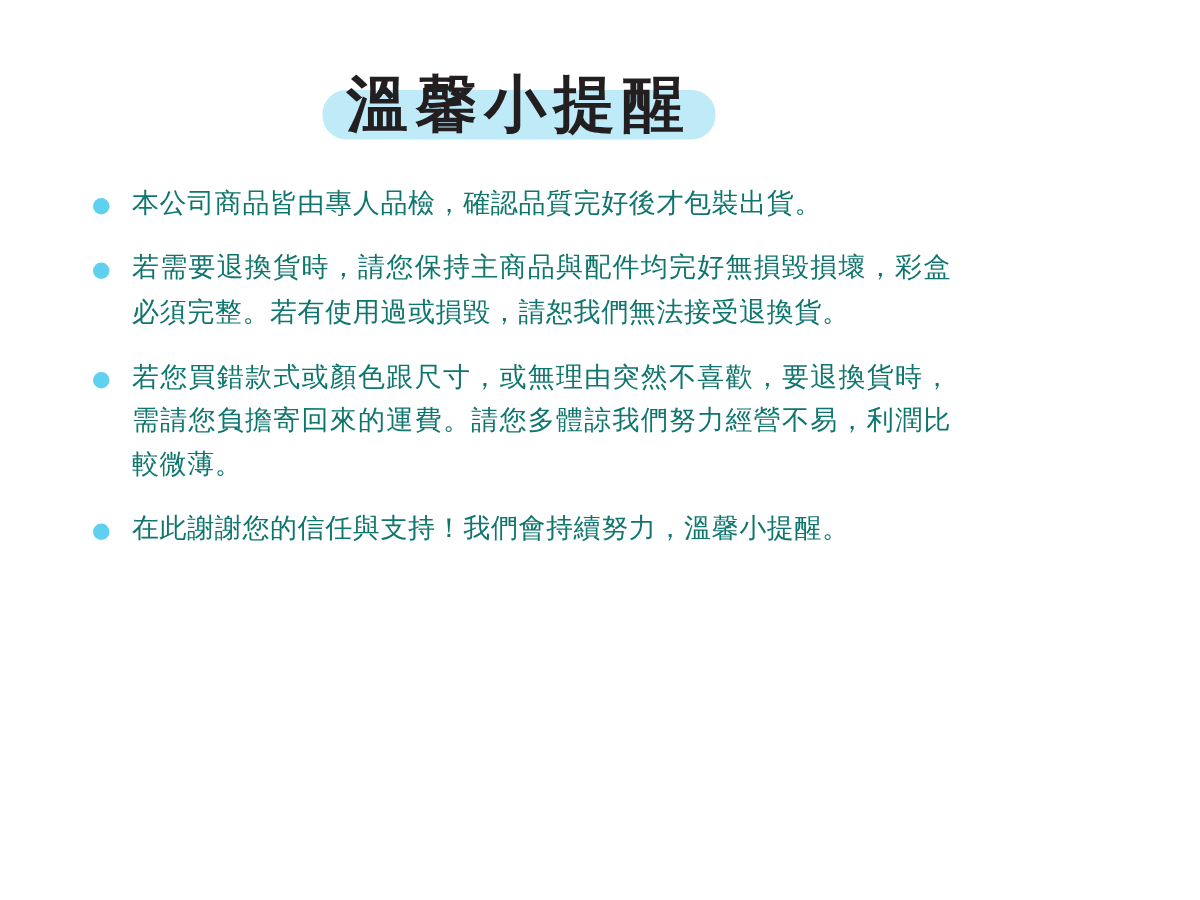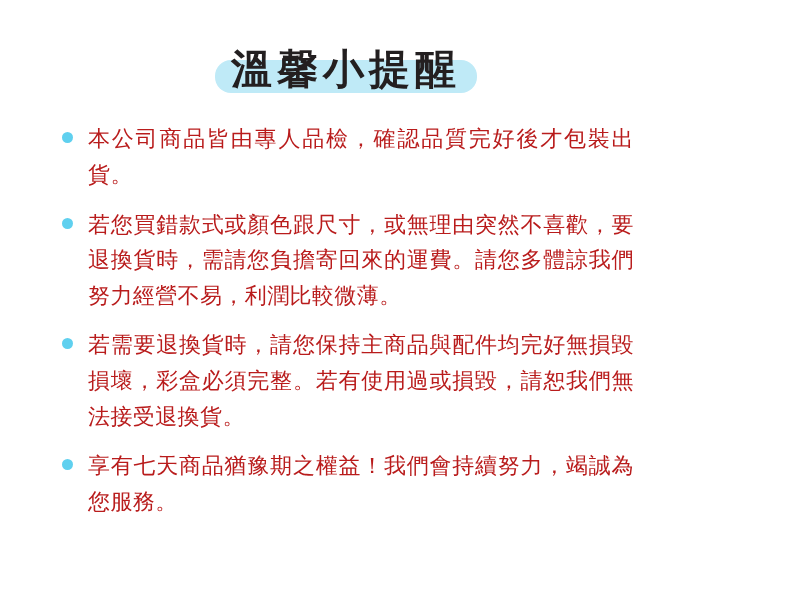--- a/index.html
+++ b/index.html
@@ -55,26 +55,26 @@
     width: 100%;
     max-width: 690px;
     margin: 0;
     padding: 0;
     list-style: none;
   }
   .note-item {
     position: relative;
     padding-left: 30px;
     margin-bottom: 14px;
-    font-size: 22px;
+    font-size: 18px;
     line-height: 1.62;
     letter-spacing: 0.4px;
     text-align: justify;
     text-justify: inter-ideograph;
-    color: #b91c1c;
+    color: #0f766e;
   }
   .note-item:last-child {
     margin-bottom: 0;
   }
   .bullet-icon {
     position: absolute;
     left: 4px;
     top: 11px;
     width: 11px;
     height: 11px;
@@ -95,25 +95,25 @@
     <span class="title-text">溫馨小提醒</span>
   </div>
 
   <ul class="notes">
     <li class="note-item">
       <span class="bullet-icon"></span>
       <span class="note-text">本公司商品皆由專人品檢，確認品質完好後才包裝出貨。</span>
     </li>
     <li class="note-item">
       <span class="bullet-icon"></span>
+      <span class="note-text">若需要退換貨時，請您保持主商品與配件均完好無損毀損壞，彩盒必須完整。若有使用過或損毀，請恕我們無法接受退換貨。</span>
+    </li>
+    <li class="note-item">
+      <span class="bullet-icon"></span>
       <span class="note-text">若您買錯款式或顏色跟尺寸，或無理由突然不喜歡，要退換貨時，需請您負擔寄回來的運費。請您多體諒我們努力經營不易，利潤比較微薄。</span>
     </li>
     <li class="note-item">
       <span class="bullet-icon"></span>
-      <span class="note-text">若需要退換貨時，請您保持主商品與配件均完好無損毀損壞，彩盒必須完整。若有使用過或損毀，請恕我們無法接受退換貨。</span>
-    </li>
-    <li class="note-item">
-      <span class="bullet-icon"></span>
-      <span class="note-text">享有七天商品猶豫期之權益！我們會持續努力，竭誠為您服務。</span>
+      <span class="note-text">在此謝謝您的信任與支持！我們會持續努力，溫馨小提醒。</span>
     </li>
   </ul>
 
 </div>
 
 </body></html>

